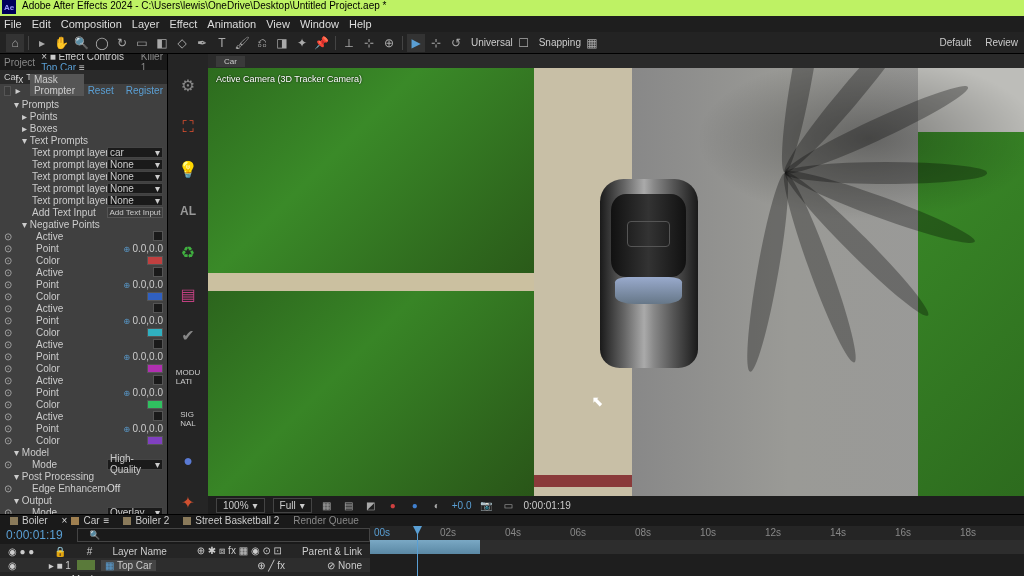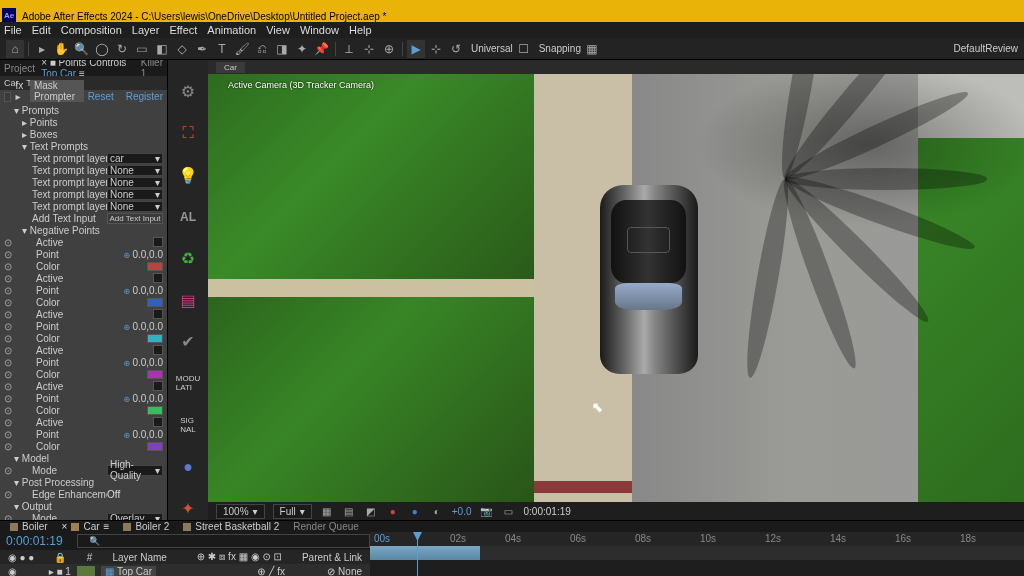--- a/index.html
+++ b/index.html
@@ -1,27 +1,27 @@
 <!DOCTYPE html>
 <html><head>
 <meta charset="utf-8">
 <style>
 *{margin:0;padding:0;box-sizing:border-box;font-family:"Segoe UI",Arial,sans-serif;font-size:10px;color:#ccc;user-select:none}
 body{background:#1e1e1e;width:1024px;height:576px;overflow:hidden}
-.titlebar{height:22px;background:#eab308;color:#000;display:flex;align-items:flex-end;padding:0 2px;font-size:11px}
+.titlebar{height:16px;background:#bef264;color:#000;display:flex;align-items:flex-start;padding:0 2px;font-size:11px}
 .titlebar .logo{width:14px;height:14px;background:#00005b;color:#9999ff;display:flex;align-items:center;justify-content:center;font-weight:bold;font-size:8px;margin-right:6px}
 .titlebar span{color:#000}
 .menubar{height:16px;background:#1e1e1e;display:flex;align-items:center;padding:0 4px;gap:10px}
 .menubar span{font-size:11px;color:#ddd}
 .toolbar{height:22px;background:#232323;border-bottom:1px solid #000;display:flex;align-items:center;padding:0 6px;gap:2px}
 .toolbar .tool{width:18px;height:18px;display:flex;align-items:center;justify-content:center;font-size:12px;color:#aaa}
 .toolbar .tool.active{background:#333}
 .toolbar .sep{width:1px;height:14px;background:#444;margin:0 2px}
 .toolbar .snap{font-size:10px;color:#ccc;margin-left:4px}
-.toolbar .right{margin-left:auto;display:flex;font-size:10px;color:#888}
+.toolbar .right{margin-left:auto;display:flex;gap:14px;font-size:10px;color:#888}
 .main{display:flex;height:460px}
 .left{width:168px;background:#404040;border-right:1px solid #000;display:flex;flex-direction:column;overflow:hidden}
 .tabs{height:16px;background:#1a1a1a;display:flex;align-items:center;font-size:9px;gap:6px;padding:0 4px}
 .tabs .tab{color:#888}
 .tabs .tab.active{color:#ccc}
 .tabs .tab .lnk{color:#5a9fd4}
 .fxhead{height:14px;background:#2a2a2a;font-size:9px;padding:2px 4px;display:flex;align-items:center}
 .fxrow{height:14px;display:flex;align-items:flex-end;padding:2px 4px;gap:4px;font-size:9px}
 .fxrow .box{width:10px;height:10px;border:1px solid #555;background:#3a3a3a}
 .fxrow .link{color:#5a9fd4;margin-left:auto;margin-right:8px}
@@ -55,21 +55,21 @@
 .driveway{position:absolute;left:0;top:48%;width:40%;height:4%;background:#cbc0a0}
 .curb{position:absolute;left:40%;top:95%;width:12%;height:3%;background:#8a3a3a}
 .shadow{position:absolute;left:45%;top:0;width:60%;height:55%;background:radial-gradient(ellipse 50% 50% at 60% 30%,rgba(0,0,0,0.35),transparent 70%)}
 .palm{position:absolute;left:55%;top:2%;width:45%;height:50%}
 .palm div{position:absolute;left:35%;top:40%;width:55%;height:10%;background:rgba(0,0,0,.3);border-radius:50%;transform-origin:0 50%}
 .car{position:absolute;left:48%;top:26%;width:12%;height:44%}
 .car .body{position:absolute;inset:0;background:linear-gradient(90deg,#1a1a1a,#666 25%,#aaa 45%,#888 55%,#555 75%,#1a1a1a);border-radius:24% 24% 20% 20%/12% 12% 10% 10%}
 .car .roof{position:absolute;left:12%;top:8%;width:76%;height:44%;background:linear-gradient(90deg,#111,#333 50%,#111);border-radius:20%}
 .car .wind{position:absolute;left:16%;top:52%;width:68%;height:14%;background:linear-gradient(180deg,#9ac,#678);border-radius:20% 20% 30% 30%}
 .car .sun{position:absolute;left:28%;top:22%;width:44%;height:14%;border:1px solid #555;border-radius:4px}
-.camlabel{position:absolute;left:20px;top:6px;font-size:9px;color:#fff;text-shadow:0 0 2px #000}
+.camlabel{position:absolute;left:8px;top:6px;font-size:9px;color:#fff;text-shadow:0 0 2px #000}
 .cursor{position:absolute;left:47%;top:76%;font-size:14px;color:#fff}
 .vfoot{height:18px;background:#1e1e1e;display:flex;align-items:center;gap:8px;padding:0 8px;font-size:9px}
 .vfoot .dd{background:#1a1a1a;border:1px solid #444;padding:1px 6px;display:flex;align-items:center;gap:4px}
 .vfoot .ic{width:14px;text-align:center;color:#aaa}
 .timeline{height:60px;background:#1a1a1a;border-top:1px solid #000;display:flex;flex-direction:column}
 .tlhead{height:16px;display:flex;align-items:flex-end;gap:14px;padding:0 10px;font-size:9px}
 .tlhead .ptab{color:#888;display:flex;align-items:center;gap:4px}
 .tlhead .ptab.active{color:#ddd}
 .tlhead .ptab .sq{width:8px;height:8px;background:#8a7a5a}
 .tlbody{flex:1;display:flex}
@@ -140,21 +140,21 @@
   <div class="right">
     <span>Default</span>
     <span>Review</span>
   </div>
 </div>
 
 <div class="main">
   <div class="left">
     <div class="tabs">
       <span class="tab">Project</span>
-      <span class="tab active">× ■ <span>Points Controls</span> <span class="lnk">Top Car</span> ≡</span>
+      <span class="tab active">× ■ <span>Effect Controls</span> <span class="lnk">Top Car</span> ≡</span>
       <span class="tab">Killer 1</span>
     </div>
     <div class="fxhead">Car · Top Car</div>
     <div class="fxrow">
       <span class="box"></span>
       <span>fx ▸</span>
         <span class="nm" style="background:#555;padding:0 4px">Mask Prompter</span>
       <span class="link">Reset</span>
       <span class="link" style="margin:0">Register</span>
     </div>
@@ -449,21 +449,21 @@
         <span>⊘ <span>None</span></span>
       </div>
       <div class="layer" style="background:#252525">
         <span style="width:50px"></span>
           <span>▸ <span>Masks</span></span>
       </div>
     </div>
     <div class="tlright">
       <div class="ruler">
         <span style="left:4px;color:#5a9fd4">00s</span>
-        <span style="left:80px">02s</span>
+        <span style="left:70px">02s</span>
         <span style="left:135px">04s</span>
         <span style="left:200px">06s</span>
         <span style="left:265px">08s</span>
         <span style="left:330px">10s</span>
         <span style="left:395px">12s</span>
         <span style="left:460px">14s</span>
         <span style="left:525px">16s</span>
         <span style="left:590px">18s</span>
 
       </div>

